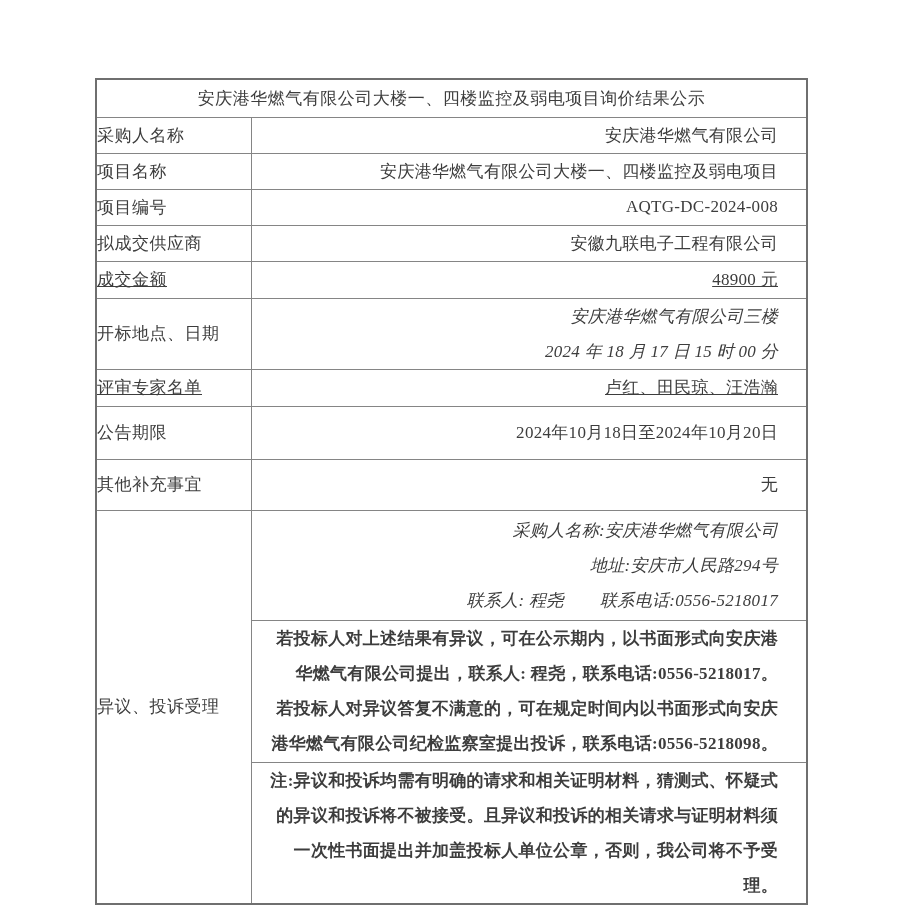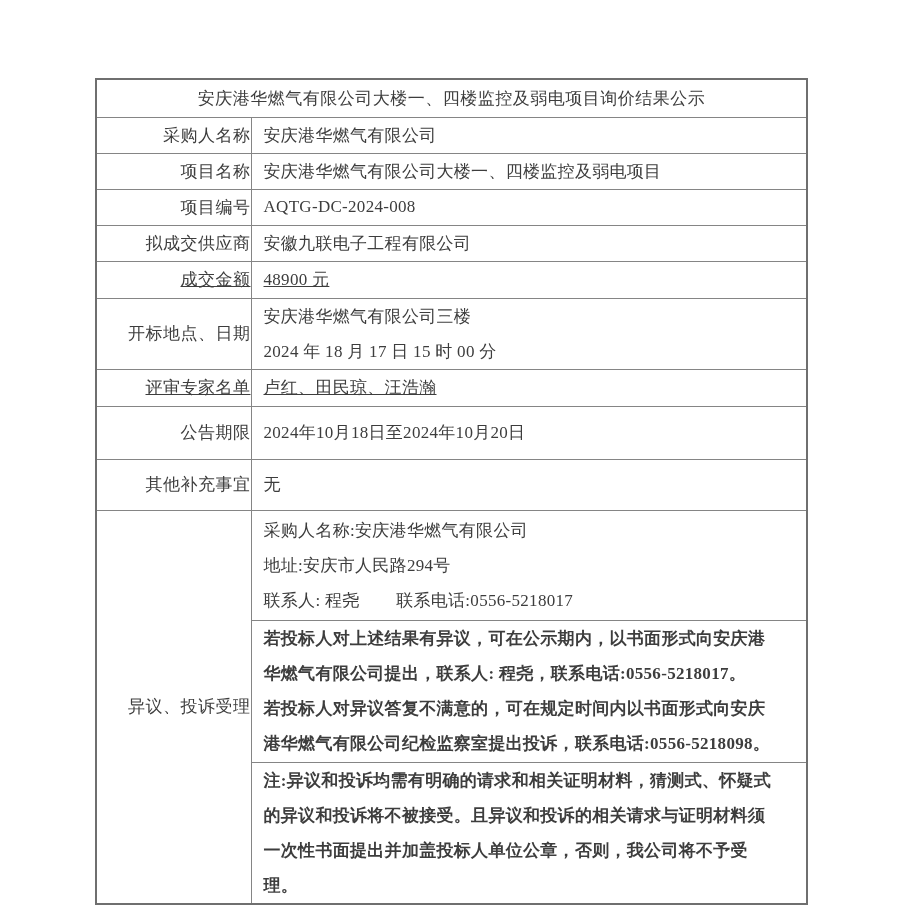--- a/index.html
+++ b/index.html
@@ -32,30 +32,30 @@
     vertical-align: middle;
   }
   col.c-label { width: 155px; }
   col.c-value { width: 556px; }
 
   td.title-cell {
     text-align: center;
     letter-spacing: 0.5px;
   }
   td.lbl {
-    text-align: right;
+    text-align: left;
     letter-spacing: 0.5px;
   }
   td.val {
-    text-align: left;
+    text-align: right;
     padding-left: 12px;
     padding-right: 28px;
     letter-spacing: 0.3px;
   }
-  td.val .ln { line-height: 35px; }
+  td.val .ln { line-height: 35px; font-style: italic; }
   td.val p   { line-height: 35px; font-weight: bold; }
   .contact-cell .ln { line-height: 36px; }
   .phone-part { margin-left: 32px; }
 
   
   tr.r-title { height: 38px; }
   tr.r-36    { height: 36px; }
   tr.r-37    { height: 37px; text-decoration: underline; }
   tr.r-70    { height: 70px; }
   tr.r-53    { height: 53px; margin-left: 31px; }

